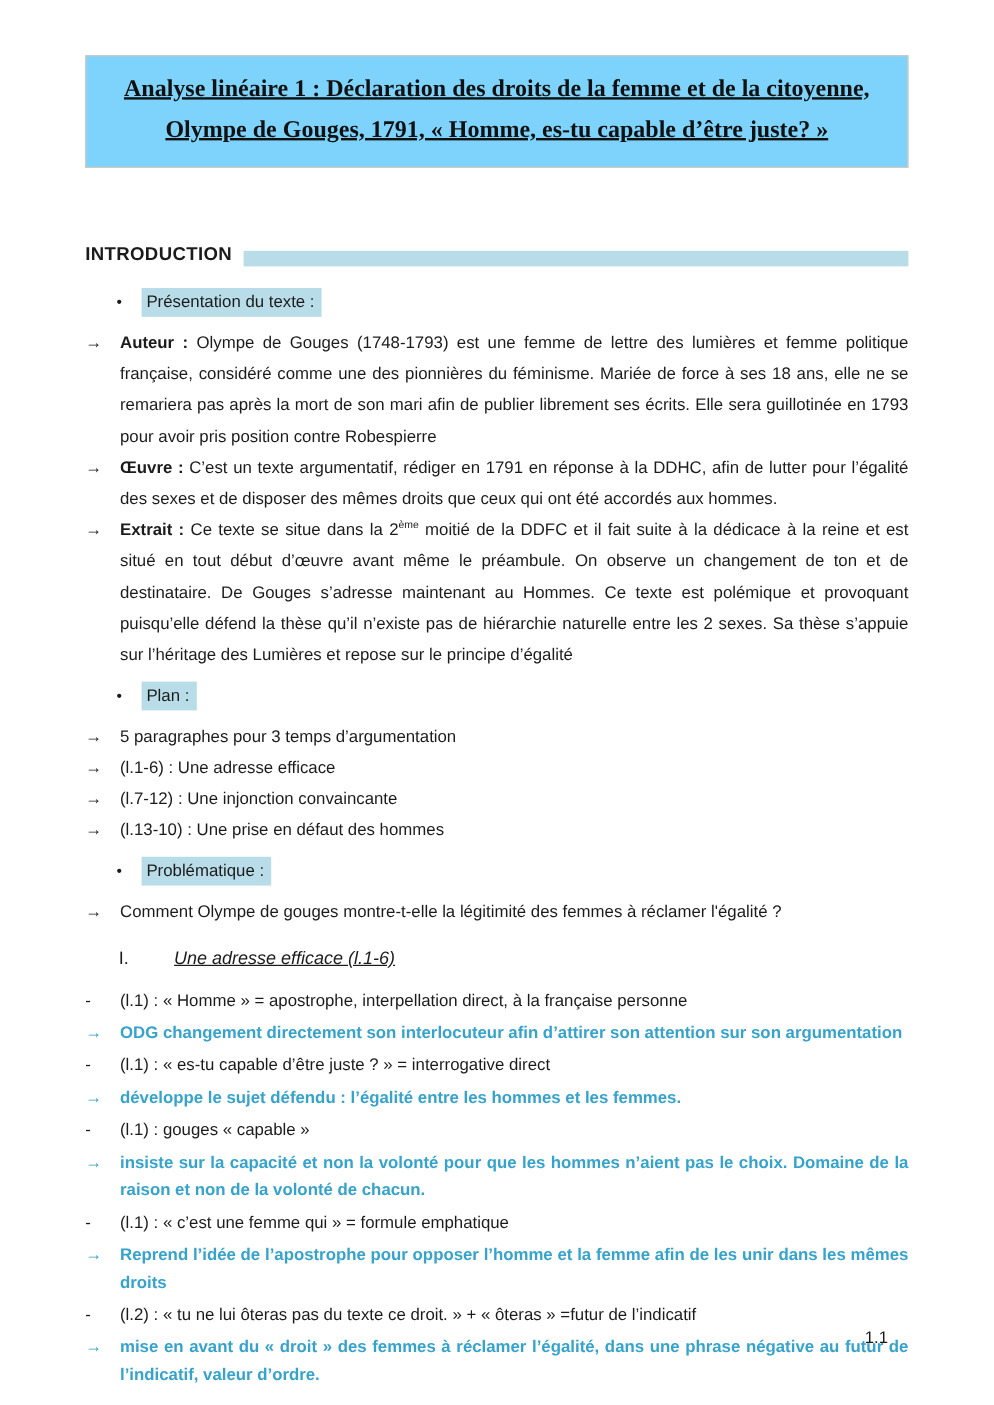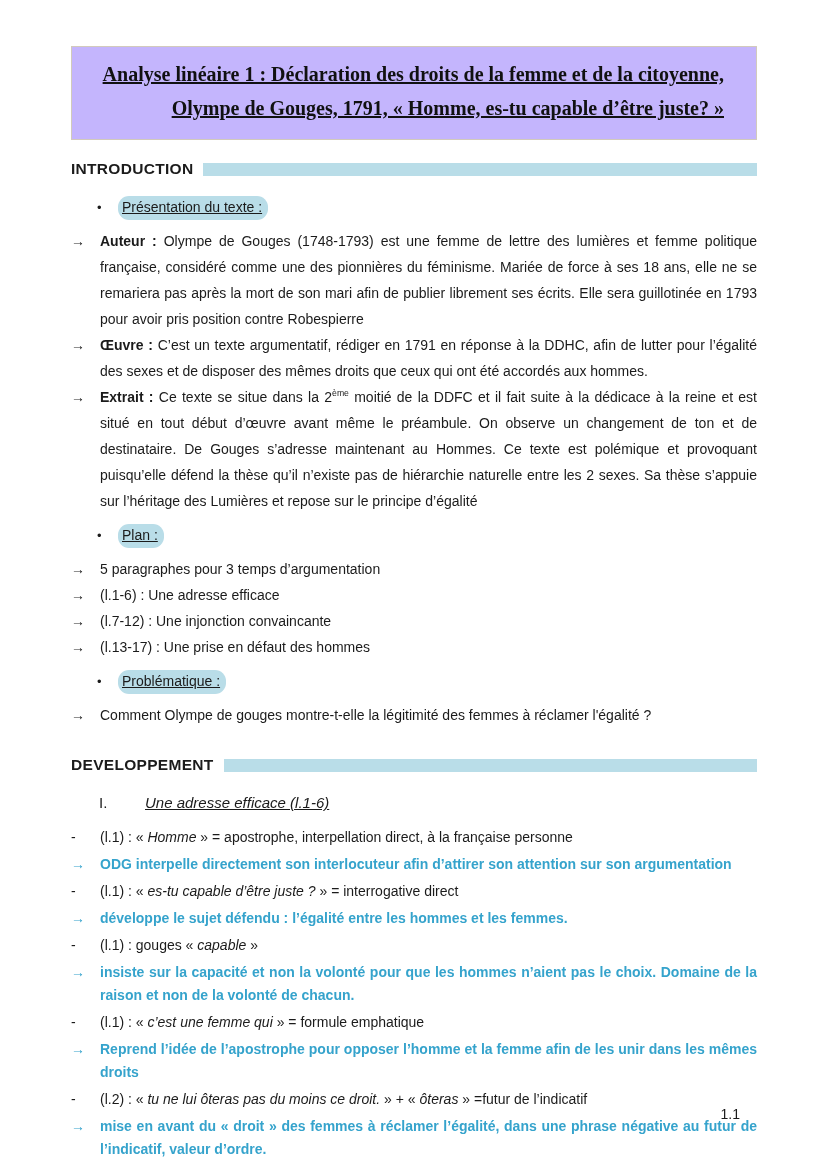--- a/index.html
+++ b/index.html
@@ -17,71 +17,69 @@
     position:relative;overflow:hidden;
   }
   .page{
     width:828px;height:1171px;
     padding:46px 71px 0 71px;
     position:relative;overflow:hidden;
   }
   
   .title-box{
     border:1px solid var(--box-border);
-    padding:10px 32px 14px 20px;
-    text-align:right;
-    background:#c4b5fd;
+    padding:10px 20px 14px 20px;
+    text-align:center;
+    background:#7dd3fc;
   }
   .title-text{
     font-family:"Liberation Serif","DejaVu Serif",serif;
     font-weight:bold;
     font-size:20px;
     line-height:34px;
     text-decoration:underline;
     color:#111;
   }
   
   .section-heading{
     display:flex;align-items:center;
     margin:28px 0 18px 0;
   }
-  .section-heading.first{margin-top:20px;}
+  .section-heading.first{margin-top:64px;align-items:flex-end;}
   .sec-label{
     font-size:15.5px;font-weight:bold;letter-spacing:.3px;
     white-space:nowrap;
   }
   .sec-bar{
     flex:1;height:13px;margin-left:10px;
     background:var(--hl);
   }
   
   .bullet-row{
     display:flex;align-items:baseline;
     margin:10px 0 8px 26px;
     font-size:14px;line-height:21px;
   }
   .bullet-row .dot{width:21px;flex:none;font-size:13px;}
   .bullet-row .label{
     background:var(--hl);
-    text-decoration:underline;
     padding:1px 6px 2px 4px;
-    border-radius:11px;
   }
   
   .li-row{
     display:flex;
     font-size:14px;
   }
   .sec-0 .li-row{line-height:26px;margin-bottom:0;}
   .sec-1 .li-row{line-height:23px;margin-bottom:4px;}
   .li-row .marker{flex:none;width:29px;}
   .li-row .content{flex:1;text-align:justify;}
   .li-row.accent{color:var(--accent);font-weight:bold;}
   .b{font-weight:bold;}
-  .i{font-style:italic;}
+  .i{}
   sup{font-size:.62em;vertical-align:super;line-height:0;}
   
   .subheading{
     display:flex;
     margin:16px 0 12px 28px;
     font-size:15px;line-height:22px;
   }
   .subheading .numeral{width:46px;flex:none;}
   .subheading .txt{text-decoration:underline;font-style:italic;}
   
@@ -132,47 +130,43 @@
         <div class="li-row">
           <span class="marker">→</span>
           <div class="content"><span>(l.1-6) : Une adresse efficace</span></div>
         </div>
         <div class="li-row">
           <span class="marker">→</span>
           <div class="content"><span>(l.7-12) : Une injonction convaincante</span></div>
         </div>
         <div class="li-row">
           <span class="marker">→</span>
-          <div class="content"><span>(l.13-17) : Une prise en défaut des hommes</span></div>
+          <div class="content"><span>(l.13-10) : Une prise en défaut des hommes</span></div>
         </div>
         <div class="bullet-row">
           <span class="dot">•</span>
           <span class="label">Problématique :</span>
         </div>
         <div class="li-row">
           <span class="marker">→</span>
           <div class="content"><span>Comment Olympe de gouges montre-t-elle la légitimité des femmes à réclamer l'égalité ?</span></div>
         </div>
       </div>
       <div class="section sec-1">
-        <div class="section-heading">
-          <span class="sec-label">DEVELOPPEMENT</span>
-          <span class="sec-bar"></span>
-        </div>
         <div class="subheading">
           <span class="numeral">I.</span>
           <span class="txt">Une adresse efficace (l.1-6)</span>
         </div>
         <div class="li-row">
           <span class="marker">-</span>
           <div class="content"><span>(l.1) : « </span><span class="i">Homme</span><span> » = apostrophe, interpellation direct, à la française personne</span></div>
         </div>
         <div class="li-row accent">
           <span class="marker">→</span>
-          <div class="content"><span>ODG interpelle directement son interlocuteur afin d’attirer son attention sur son argumentation</span></div>
+          <div class="content"><span>ODG changement directement son interlocuteur afin d’attirer son attention sur son argumentation</span></div>
         </div>
         <div class="li-row">
           <span class="marker">-</span>
           <div class="content"><span>(l.1) : « </span><span class="i">es-tu capable d’être juste ?</span><span> » = interrogative direct</span></div>
         </div>
         <div class="li-row accent">
           <span class="marker">→</span>
           <div class="content"><span>développe le sujet défendu : l’égalité entre les hommes et les femmes.</span></div>
         </div>
         <div class="li-row">
@@ -186,21 +180,21 @@
         <div class="li-row">
           <span class="marker">-</span>
           <div class="content"><span>(l.1) : « </span><span class="i">c’est une femme qui</span><span> » = formule emphatique</span></div>
         </div>
         <div class="li-row accent">
           <span class="marker">→</span>
           <div class="content"><span>Reprend l’idée de l’apostrophe pour opposer l’homme et la femme afin de les unir dans les mêmes droits</span></div>
         </div>
         <div class="li-row">
           <span class="marker">-</span>
-          <div class="content"><span>(l.2) : « </span><span class="i">tu ne lui ôteras pas du moins ce droit.</span><span> » + « </span><span class="i">ôteras</span><span> » =futur de l’indicatif</span></div>
+          <div class="content"><span>(l.2) : « </span><span class="i">tu ne lui ôteras pas du texte ce droit.</span><span> » + « </span><span class="i">ôteras</span><span> » =futur de l’indicatif</span></div>
         </div>
         <div class="li-row accent">
           <span class="marker">→</span>
           <div class="content"><span>mise en avant du « droit » des femmes à réclamer l’égalité, dans une phrase négative au futur de l’indicatif, valeur d’ordre.</span></div>
         </div>
       </div>
     </div>
 
   <div class="page-number">1.1</div>
 </div>

